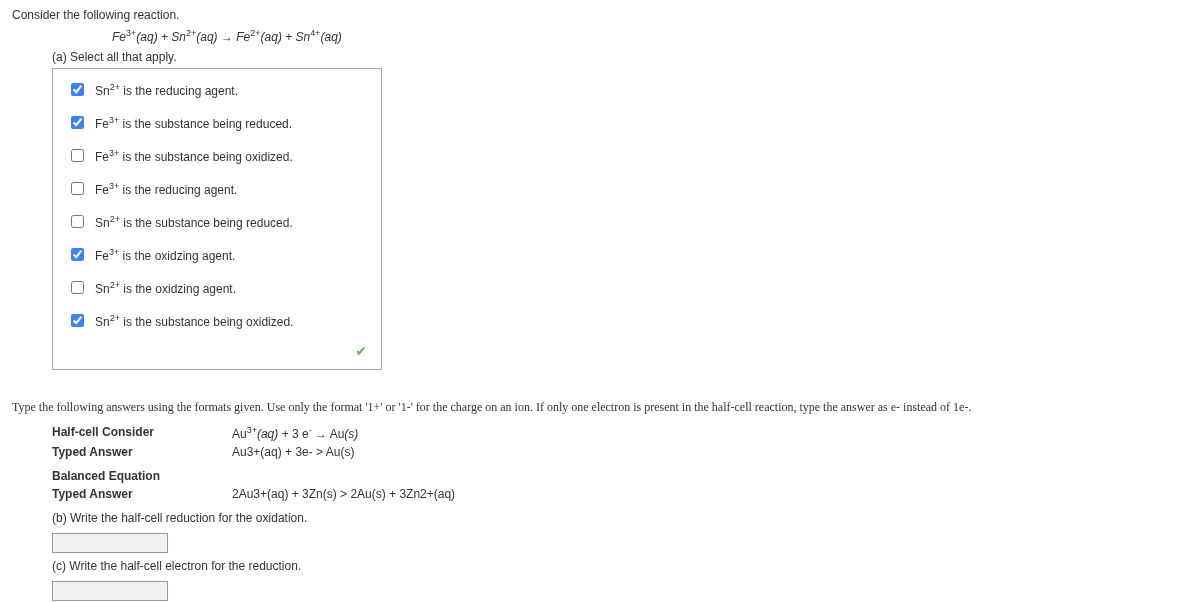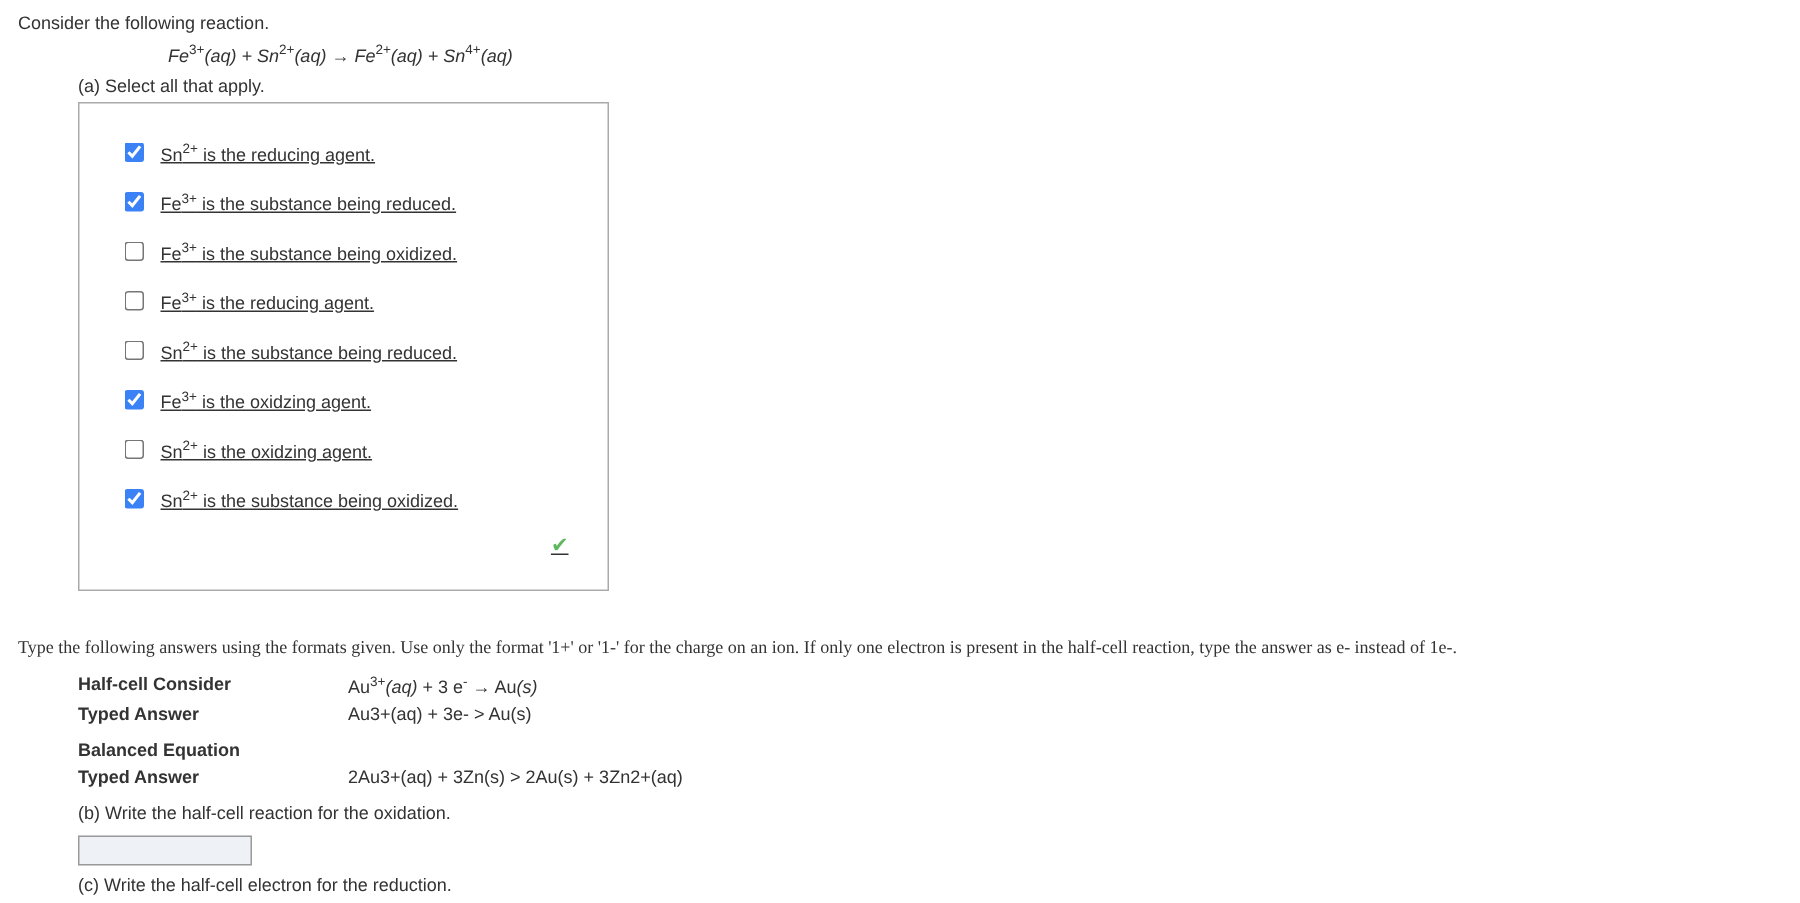--- a/index.html
+++ b/index.html
@@ -15,22 +15,21 @@
   .reaction {
     font-style: italic;
     margin: 6px 0 6px 100px;
   }
   .reaction sup { font-size: 9px; font-style: normal;}
   .sub-label { margin-left: 40px; margin-bottom: 4px;}
   .checkbox-group {
     border: 1px solid #aaa;
     width: 320px;
     margin-left: 40px;
-    padding: 16px;
-    text-decoration: underline;
+    padding: 4px;
   }
   .check-row {
     padding: 7px 10px;
     display: flex;
     align-items: center;
     gap: 8px;
   }
   .check-row input[type=checkbox]{
     accent-color: #3b82f6;
     width: 13px; height: 13px;
@@ -132,19 +131,19 @@
   <div class="format-row">
     <div class="format-label">Balanced Equation</div>
   </div>
   <div class="format-row">
     <div class="format-label">Typed Answer</div>
     <div class="format-value">2Au3+(aq) + 3Zn(s) &gt; 2Au(s) + 3Zn2+(aq)</div>
   </div>
 </div>
 
 <div class="questions">
-  <p>(b) Write the half-cell reaction for the oxidation.</p>
+  <p>(b) Write the half-cell reduction for the oxidation.</p>
   <input type="text" class="answer-input" style="">
   <p>(c) Write the half-cell electron for the reduction.</p>
   <input type="text" class="answer-input" style="">
   <p>(d) Write the balanced equation for the cell reaction. Keep substances in the order given in the original equation.</p>
   
 </div>
 
 </body></html>

